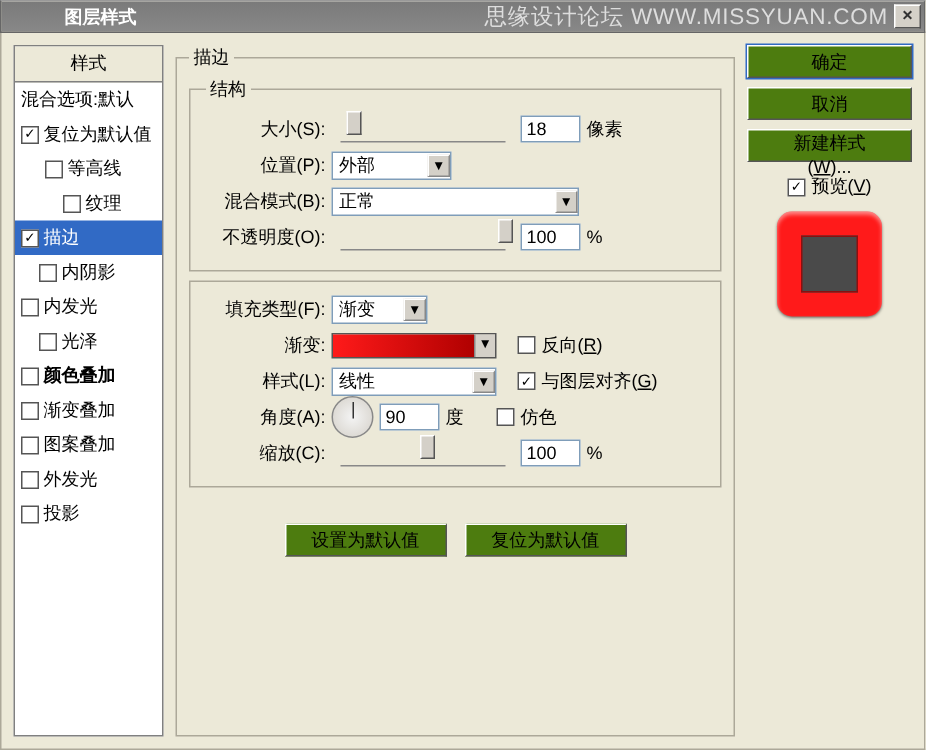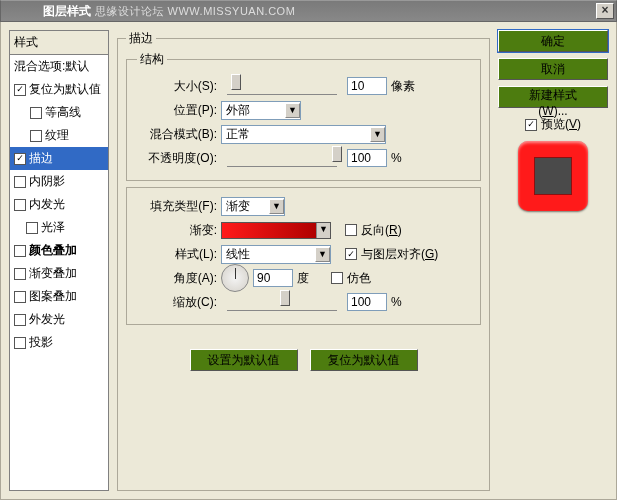--- a/index.html
+++ b/index.html
@@ -1,23 +1,23 @@
 <!DOCTYPE html>
 <html><head>
 <meta charset="utf-8">
 <style>
 * { box-sizing: border-box; font-family: "Microsoft YaHei", SimSun, Arial, sans-serif; font-size: 12px; }
 body { margin: 0; background: #ece9d8; width: 617px; height: 500px; position: relative; }
 .titlebar { height: 22px; background: linear-gradient(#7a7a7a,#888); color: #fff; display: flex; align-items: center; padding: 0 2px; border: 1px solid #666; border-top: 1px solid #999; }
 .titlebar .title { flex: 0 0 auto; padding: 0 4px; font-weight: bold; margin-left: 36px; }
-.titlebar .watermark { flex: 1; text-align: left; color: #ddd; font-size: 11px; letter-spacing: 0.5px; padding-right: 4px; }
+.titlebar .watermark { flex: 1; text-align: right; color: #ddd; font-size: 15px; letter-spacing: 0.5px; padding-right: 4px; }
 .titlebar .xbtn { width: 18px; height: 16px; background: #d4d0c8; border: 1px solid #555; border-top-color: #fff; border-left-color: #fff; color: #333; text-align: center; line-height: 13px; font-weight: bold; cursor: pointer; }
 .content { display: flex; padding: 8px; gap: 8px; height: calc(500px - 22px); background: #ece9d8; border: 1px solid #aca899; border-top: none; }
 .left { width: 100px; border: 1px solid #808080; background: #fff; }
-.left .hdr { background: #ece9d8; padding: 3px 4px; border-bottom: 1px solid #808080; }
+.left .hdr { background: #ece9d8; padding: 3px 4px; border-bottom: 1px solid #808080; text-align: center; }
 .left .row { padding: 3px 4px; display: flex; align-items: center; gap: 3px; }
 .left .row.active { background: #316ac5; color: #fff; }
 .cb { width: 12px; height: 12px; border: 1px solid #555; background: #fff; display: inline-flex; align-items: center; justify-content: center; font-size: 9px; line-height: 1; color: #000; }
 .cb.checked::before { content: "✓"; }
 .center { flex: 1; position: relative; }
 fieldset { border: 1px solid #aca899; margin: 0 0 6px 0; padding: 6px 10px 10px; }
 fieldset.outer { height: 100%; padding: 4px 8px 8px; }
 legend { padding: 0 3px; }
 .row2 { display: flex; align-items: center; height: 24px; gap: 4px; }
 .lbl { width: 80px; text-align: right; }
@@ -56,29 +56,29 @@
     <div class="row">混合选项:默认</div>
     <div id="style-items">
         <div class="row" style="padding-left: 4px;">
           <span class="cb checked"></span>
           <span>复位为默认值</span>
         </div>
         <div class="row" style="padding-left: 20px;">
           <span class="cb"></span>
           <span>等高线</span>
         </div>
-        <div class="row" style="padding-left: 20px;">
+        <div class="row" style="padding-left: 32px;">
           <span class="cb"></span>
           <span>纹理</span>
         </div>
         <div class="row active" style="padding-left: 4px;">
           <span class="cb checked"></span>
           <span>描边</span>
         </div>
-        <div class="row" style="padding-left: 4px;">
+        <div class="row" style="padding-left: 16px;">
           <span class="cb"></span>
           <span>内阴影</span>
         </div>
         <div class="row" style="padding-left: 4px;">
           <span class="cb"></span>
           <span>内发光</span>
         </div>
         <div class="row" style="padding-left: 16px;">
           <span class="cb"></span>
           <span>光泽</span>
@@ -109,21 +109,21 @@
   <div class="center">
     <fieldset class="outer">
       <legend>描边</legend>
       <fieldset>
         <legend>结构</legend>
         <div class="row2">
           <div class="lbl">大小(S):</div>
           <div class="slider">
               <div class="thumb" style="left:4%"></div>
             </div>
-          <div class="val">10</div>
+          <div class="val">18</div>
           <span>像素</span>
         </div>
         <div class="row2">
           <div class="lbl">位置(P):</div>
           <div class="select" style="width:80px">
             <span>外部</span>
               <div class="arrow">▼</div>
           </div>
         </div>
         <div class="row2">

